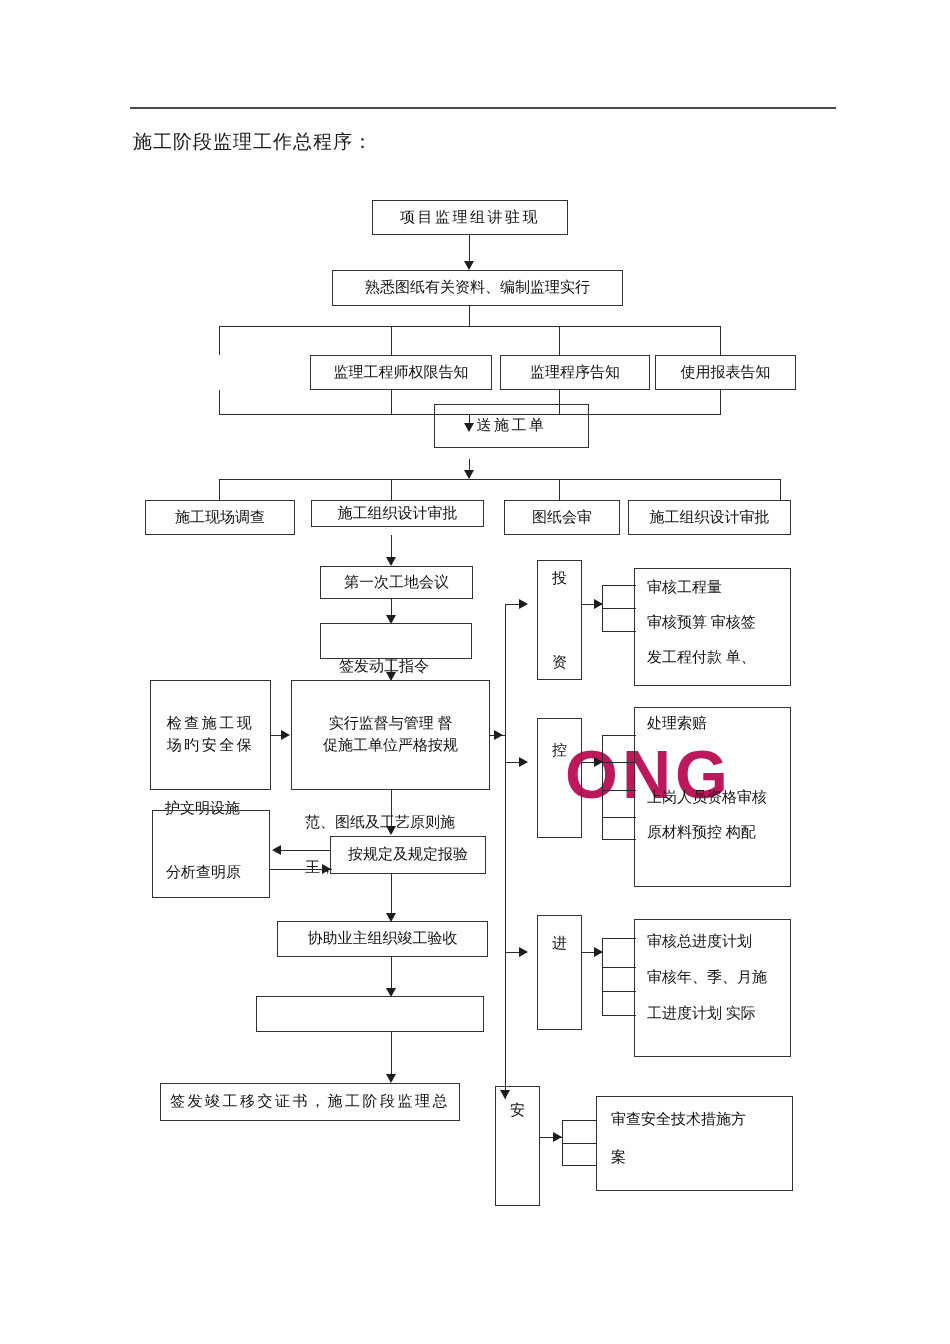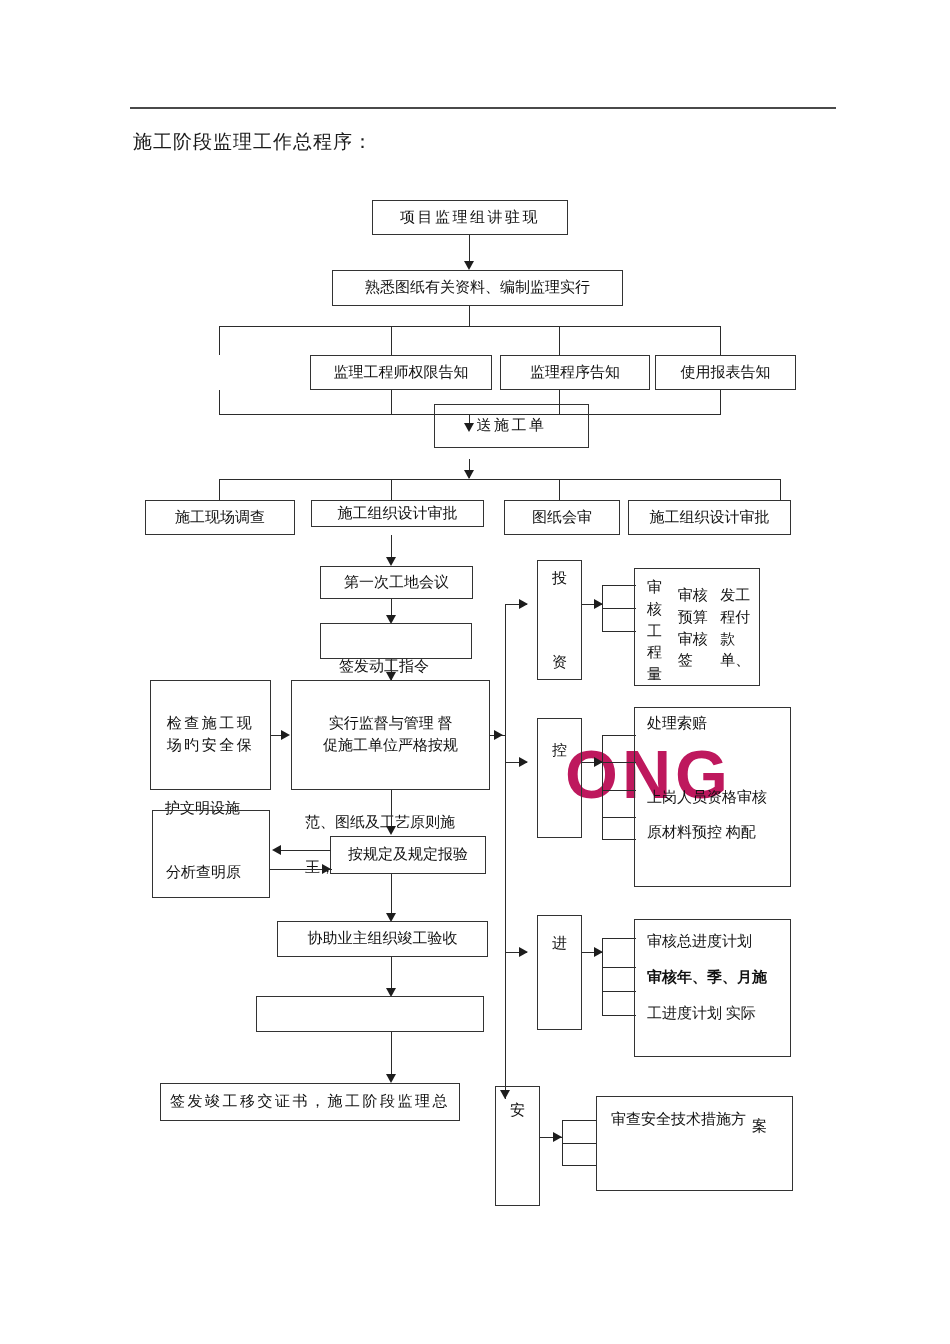--- a/index.html
+++ b/index.html
@@ -204,21 +204,21 @@
     <span style="top:8px;">投</span>
     <span style="top:92px;">资</span>
   </div>
   <div class="ln lnh" style="left:582px;top:604px;width:20px;"></div>
   <div class="arw right" style="left:594px;top:599px;"></div>
 
   <div class="ln lnv" style="left:602px;top:585px;height:47px;"></div>
   <div class="ln lnh" style="left:602px;top:585px;width:34px;"></div>
   <div class="ln lnh" style="left:602px;top:608px;width:34px;"></div>
   <div class="ln lnh" style="left:602px;top:631px;width:34px;"></div>
-  <div class="box leftalign topalign" style="left:634px;top:568px;width:126px;height:118px;flex-direction:row;">
+  <div class="box leftalign topalign" style="left:634px;top:568px;width:157px;height:118px;flex-direction:column;">
     <div style="padding:5px 0 0 4px;">审核工程量</div>
     <div style="padding:13px 0 0 4px;">审核预算 审核签</div>
     <div style="padding:13px 0 0 4px;">发工程付款 单、</div>
   </div>
 
   <div class="ln lnh" style="left:505px;top:762px;width:22px;"></div>
   <div class="arw right" style="left:519px;top:757px;"></div>
   <div class="vbox" style="left:537px;top:718px;width:45px;height:120px;">
     <span style="top:22px;">控</span>
   </div>
@@ -243,31 +243,31 @@
   </div>
   <div class="ln lnh" style="left:582px;top:952px;width:20px;"></div>
   <div class="arw right" style="left:594px;top:947px;"></div>
   <div class="ln lnv" style="left:602px;top:938px;height:78px;"></div>
   <div class="ln lnh" style="left:602px;top:938px;width:34px;"></div>
   <div class="ln lnh" style="left:602px;top:967px;width:34px;"></div>
   <div class="ln lnh" style="left:602px;top:991px;width:34px;"></div>
   <div class="ln lnh" style="left:602px;top:1015px;width:34px;"></div>
   <div class="box leftalign topalign" style="left:634px;top:919px;width:157px;height:138px;flex-direction:column;">
     <div style="padding:8px 0 0 4px;">审核总进度计划</div>
-    <div style="padding:14px 0 0 4px;font-weight:bold;">审核年、季、月施</div>
+    <div style="padding:14px 0 0 4px;">审核年、季、月施</div>
     <div style="padding:14px 0 0 4px;">工进度计划 实际</div>
   </div>
 
   <div class="vbox" style="left:495px;top:1086px;width:45px;height:120px;">
     <span style="top:14px;">安</span>
   </div>
   <div class="ln lnh" style="left:540px;top:1137px;width:22px;"></div>
   <div class="arw right" style="left:553px;top:1132px;"></div>
   <div class="ln lnv" style="left:562px;top:1120px;height:46px;"></div>
   <div class="ln lnh" style="left:562px;top:1120px;width:34px;"></div>
   <div class="ln lnh" style="left:562px;top:1143px;width:34px;"></div>
   <div class="ln lnh" style="left:562px;top:1165px;width:34px;"></div>
-  <div class="box leftalign topalign" style="left:596px;top:1096px;width:197px;height:95px;flex-direction:row;">
+  <div class="box leftalign topalign" style="left:596px;top:1096px;width:197px;height:95px;flex-direction:column;">
     <div style="padding:9px 0 0 6px;">审查安全技术措施方</div>
     <div style="padding:16px 0 0 6px;">案</div>
   </div>
 
 </div>
 
 </body></html>

